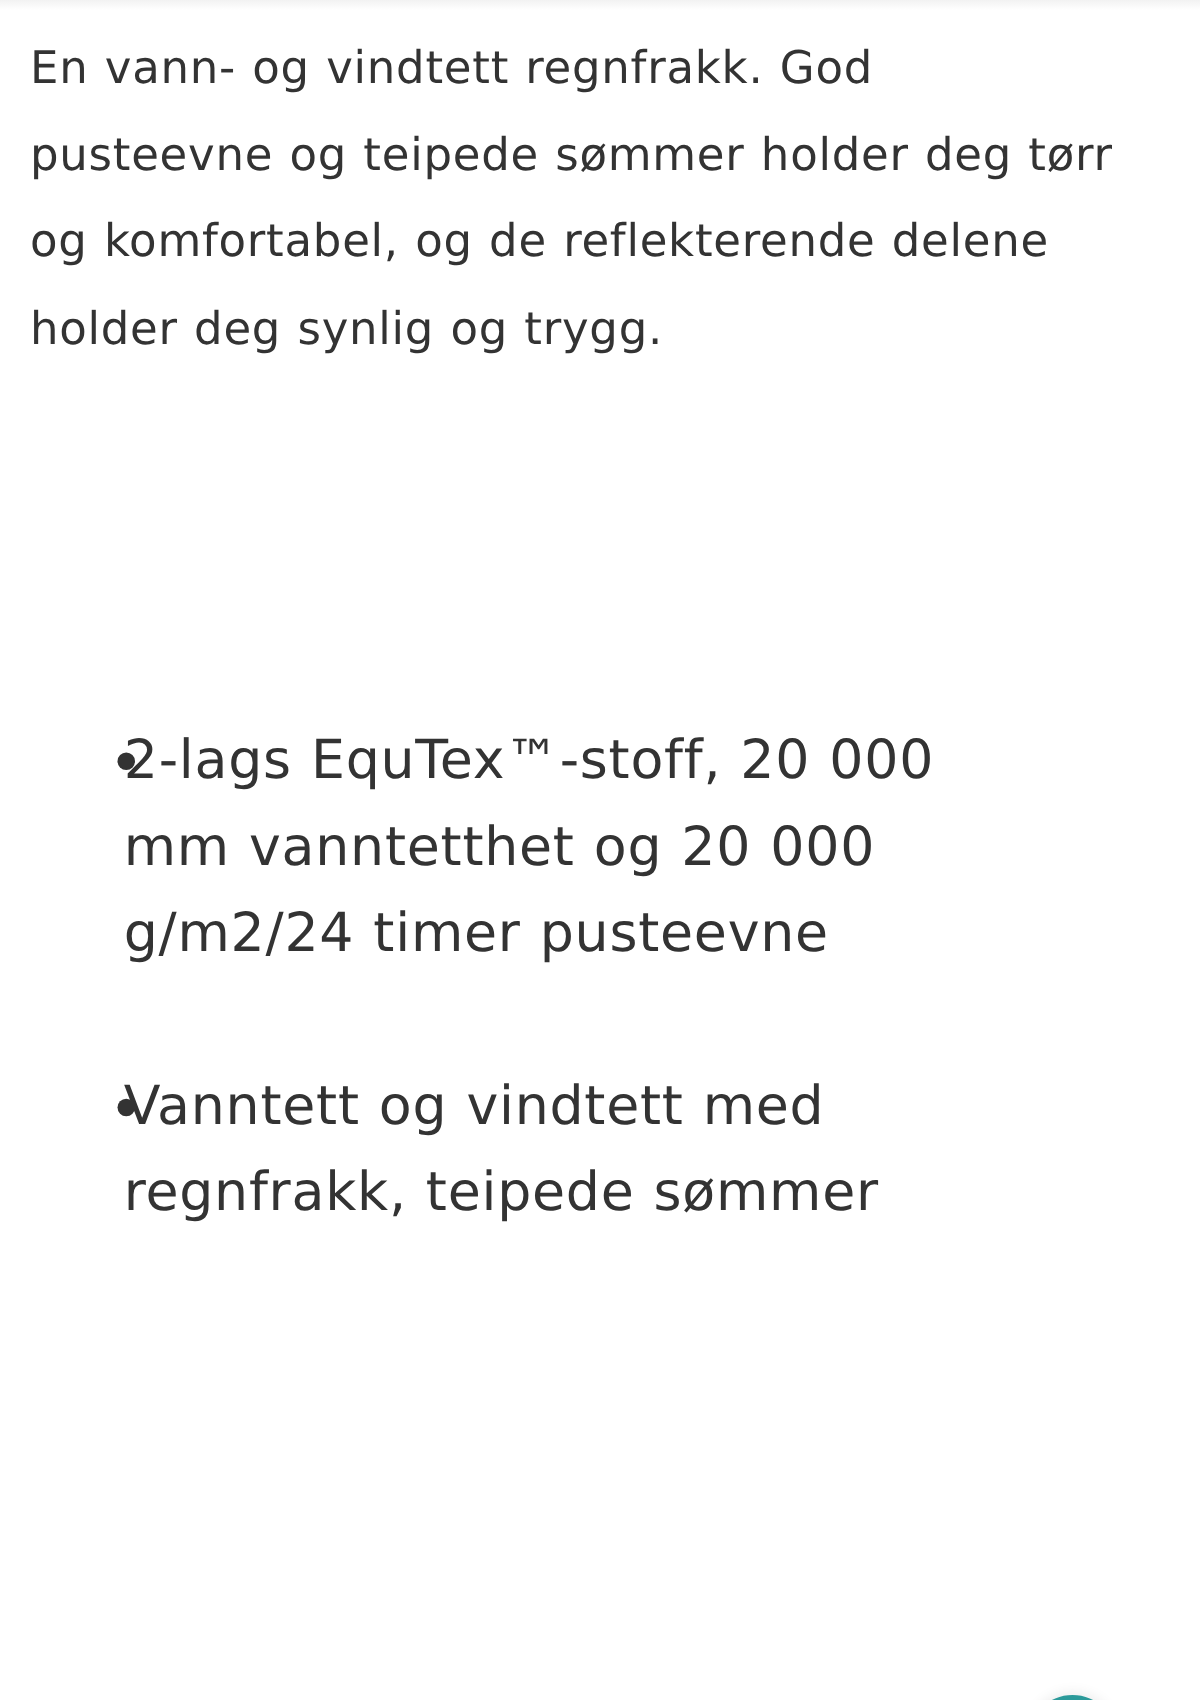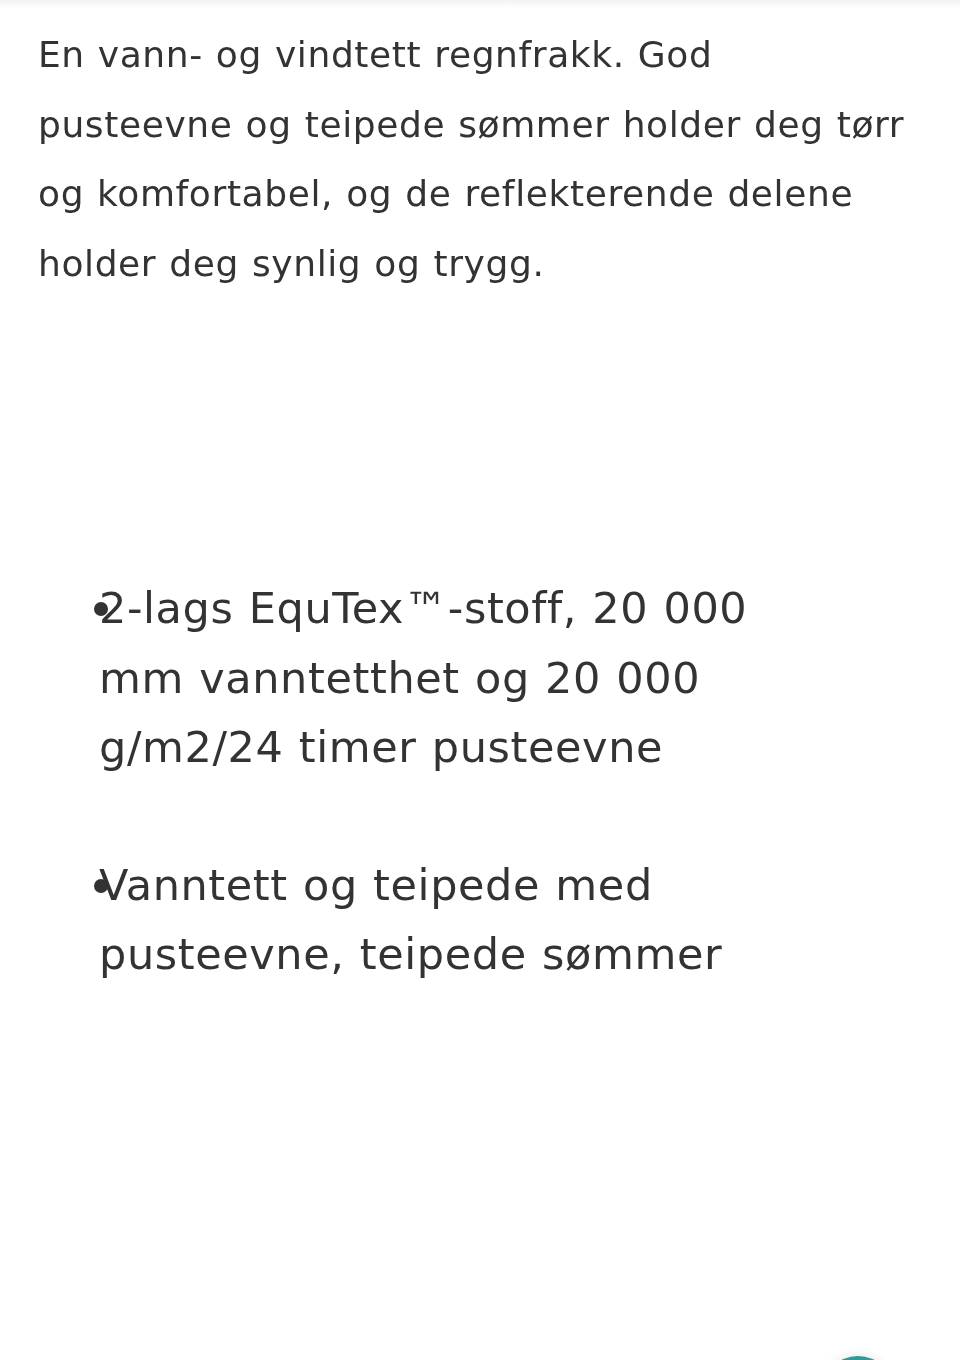--- a/index.html
+++ b/index.html
@@ -16,21 +16,21 @@
       color: #333333;
     }
     .top-shadow {
       position: absolute;
       left: 0; top: 0;
       width: 960px; height: 8px;
       background: linear-gradient(#f2f2f2, #ffffff);
     }
     .description {
       position: absolute;
-      left: 38px;
+      left: 24px;
       top: 20px;
       width: 880px;
       margin: 0;
       font-size: 36px;
       line-height: 69.5px;
       letter-spacing: 0.6px;
       word-spacing: 1px;
     }
     .features {
       position: absolute;
@@ -78,19 +78,19 @@
 
 <p class="description">En vann- og vindtett regnfrakk. God pusteevne og teipede sømmer holder deg tørr og komfortabel, og de reflekterende delene holder deg synlig og trygg.</p>
 
 <ul class="features">
   <li class="feature">
     <span class="bullet"></span>
     <span>2-lags EquTex™-stoff, 20 000 mm vanntetthet og 20 000 g/m2/24 timer pusteevne</span>
   </li>
   <li class="feature">
     <span class="bullet"></span>
-    <span>Vanntett og teipede med pusteevne, teipede sømmer</span>
+    <span>Vanntett og vindtett med regnfrakk, teipede sømmer</span>
   </li>
 </ul>
 
 <div class="chat-fab">
   <span></span>
 </div>
 
 </body></html>

